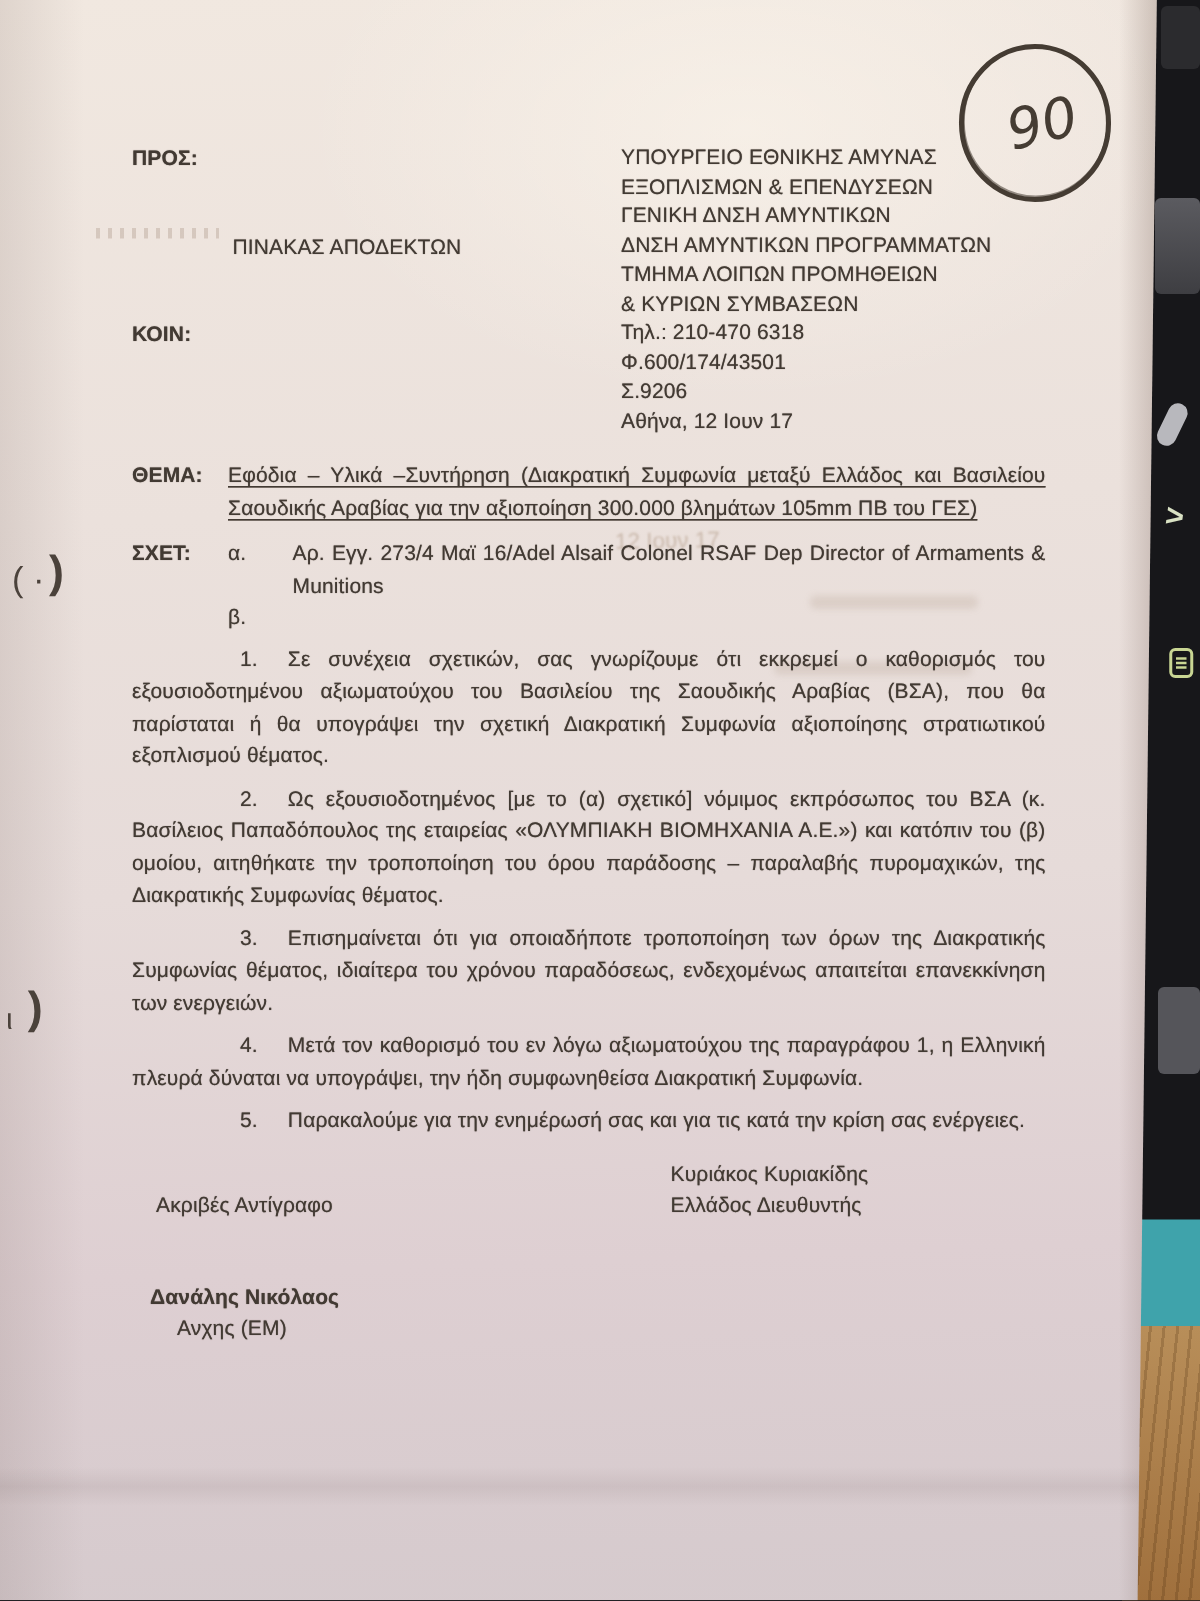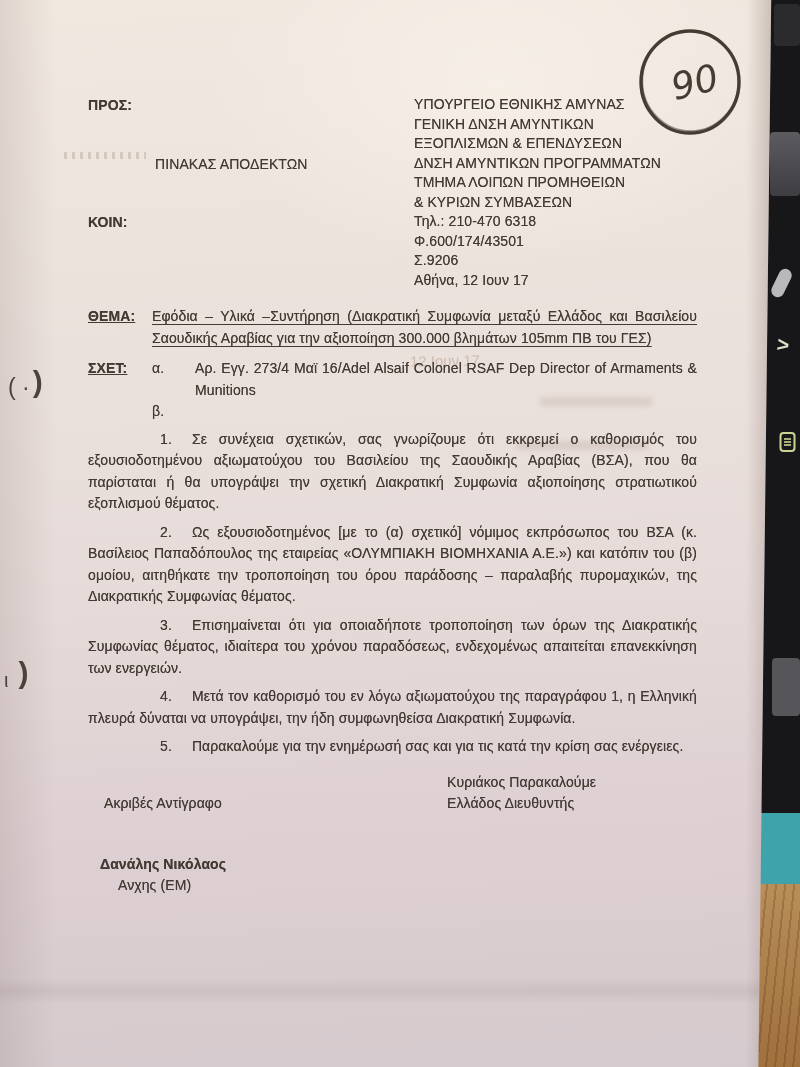--- a/index.html
+++ b/index.html
@@ -46,21 +46,21 @@
   .u{text-decoration:underline;text-decoration-thickness:1.4px;text-underline-offset:3px;}
   
   .hdr{position:relative;height:195px;}
   .hdr .to{position:absolute;left:0;top:0;}
   .hdr .to-val{position:absolute;left:67px;top:59px;}
   .hdr .cc{position:absolute;left:0;top:117px;}
   .issuer{position:absolute;left:294px;top:0;line-height:19.5px;margin-left:32px;}
   
   .row{display:flex;align-items:flex-start;}
   .subject{margin-top:16px;}
-  .row .rlabel{width:64px;flex:0 0 64px;text-decoration:underline;}
+  .row .rlabel{width:64px;flex:0 0 64px;}
   .row .ridx{width:43px;flex:0 0 43px;}
   .subject .rtext{width:545px;text-align:justify;}
   .refs{margin-top:9px;}
   .refs .rtext{width:502px;text-align:justify;}
   
   .paras{margin-top:6px;}
   .para{margin:0 0 7px 0;text-indent:72px;text-align:justify;}
   .pnum{padding-right:20px;}
   
   .sig{position:relative;margin-top:14px;height:70px;}
@@ -127,22 +127,22 @@
 
   <div class="content">
 
     <div class="hdr">
       <div class="sm-dots"></div>
       <div class="to lab">ΠΡΟΣ:</div>
       <div class="to-val">ΠΙΝΑΚΑΣ ΑΠΟΔΕΚΤΩΝ</div>
       <div class="cc lab">ΚΟΙΝ:</div>
       <div class="issuer">
         <div>ΥΠΟΥΡΓΕΙΟ ΕΘΝΙΚΗΣ ΑΜΥΝΑΣ</div>
+        <div>ΕΞΟΠΛΙΣΜΩΝ &amp; ΕΠΕΝΔΥΣΕΩΝ</div>
         <div>ΓΕΝΙΚΗ ΔΝΣΗ ΑΜΥΝΤΙΚΩΝ</div>
-        <div>ΕΞΟΠΛΙΣΜΩΝ &amp; ΕΠΕΝΔΥΣΕΩΝ</div>
         <div>ΔΝΣΗ ΑΜΥΝΤΙΚΩΝ ΠΡΟΓΡΑΜΜΑΤΩΝ</div>
         <div>ΤΜΗΜΑ ΛΟΙΠΩΝ ΠΡΟΜΗΘΕΙΩΝ</div>
         <div>&amp; ΚΥΡΙΩΝ ΣΥΜΒΑΣΕΩΝ</div>
         <div>Τηλ.: 210-470 6318</div>
         <div>Φ.600/174/43501</div>
         <div>Σ.9206</div>
         <div>Αθήνα, 12 Ιουν  17</div>
       </div>
     </div>
 
@@ -166,21 +166,21 @@
     <div class="paras">
       <p class="para"><span class="pnum">1.</span><span>Σε συνέχεια σχετικών, σας γνωρίζουμε ότι εκκρεμεί ο καθορισμός του εξουσιοδοτημένου αξιωματούχου του Βασιλείου της Σαουδικής Αραβίας (ΒΣΑ), που θα παρίσταται ή θα υπογράψει την σχετική Διακρατική Συμφωνία αξιοποίησης στρατιωτικού εξοπλισμού θέματος.</span></p>
       <p class="para"><span class="pnum">2.</span><span>Ως εξουσιοδοτημένος [με το (α) σχετικό] νόμιμος εκπρόσωπος του ΒΣΑ (κ. Βασίλειος Παπαδόπουλος της εταιρείας «ΟΛΥΜΠΙΑΚΗ ΒΙΟΜΗΧΑΝΙΑ Α.Ε.») και κατόπιν του (β) ομοίου, αιτηθήκατε την τροποποίηση του όρου παράδοσης – παραλαβής πυρομαχικών, της Διακρατικής Συμφωνίας θέματος.</span></p>
       <p class="para"><span class="pnum">3.</span><span>Επισημαίνεται ότι για οποιαδήποτε τροποποίηση των όρων της Διακρατικής Συμφωνίας θέματος, ιδιαίτερα του χρόνου παραδόσεως, ενδεχομένως απαιτείται επανεκκίνηση των ενεργειών.</span></p>
       <p class="para"><span class="pnum">4.</span><span>Μετά τον καθορισμό του εν λόγω αξιωματούχου της παραγράφου 1, η Ελληνική πλευρά δύναται να υπογράψει, την ήδη συμφωνηθείσα Διακρατική Συμφωνία.</span></p>
       <p class="para"><span class="pnum">5.</span><span>Παρακαλούμε για την ενημέρωσή σας και για τις κατά την κρίση σας ενέργειες.</span></p>
     </div>
 
     <div class="sig">
       <div class="sig-right">
-        <div>Κυριάκος Παρακαλούμε</div>
+        <div>Κυριάκος Κυριακίδης</div>
         <div>Ελλάδος Διευθυντής</div>
       </div>
       <div class="sig-copy">Ακριβές Αντίγραφο</div>
     </div>
 
     <div class="cert">
       <div class="l1">Δανάλης Νικόλαος</div>
       <div class="l2">Ανχης (ΕΜ)</div>
     </div>
 

